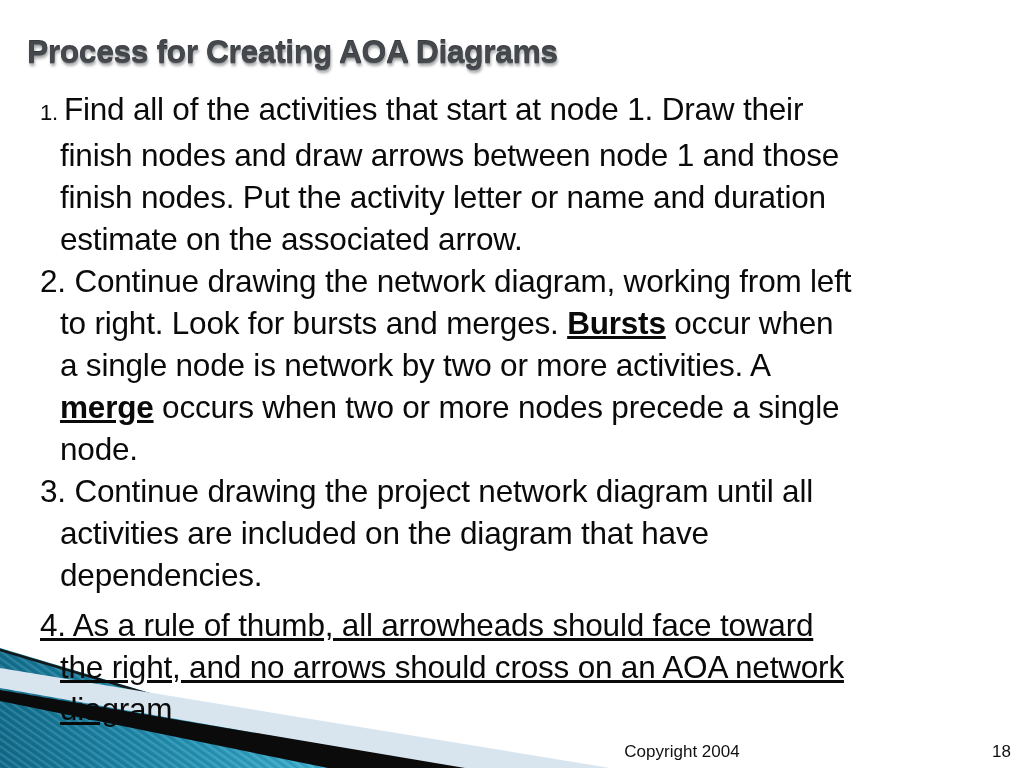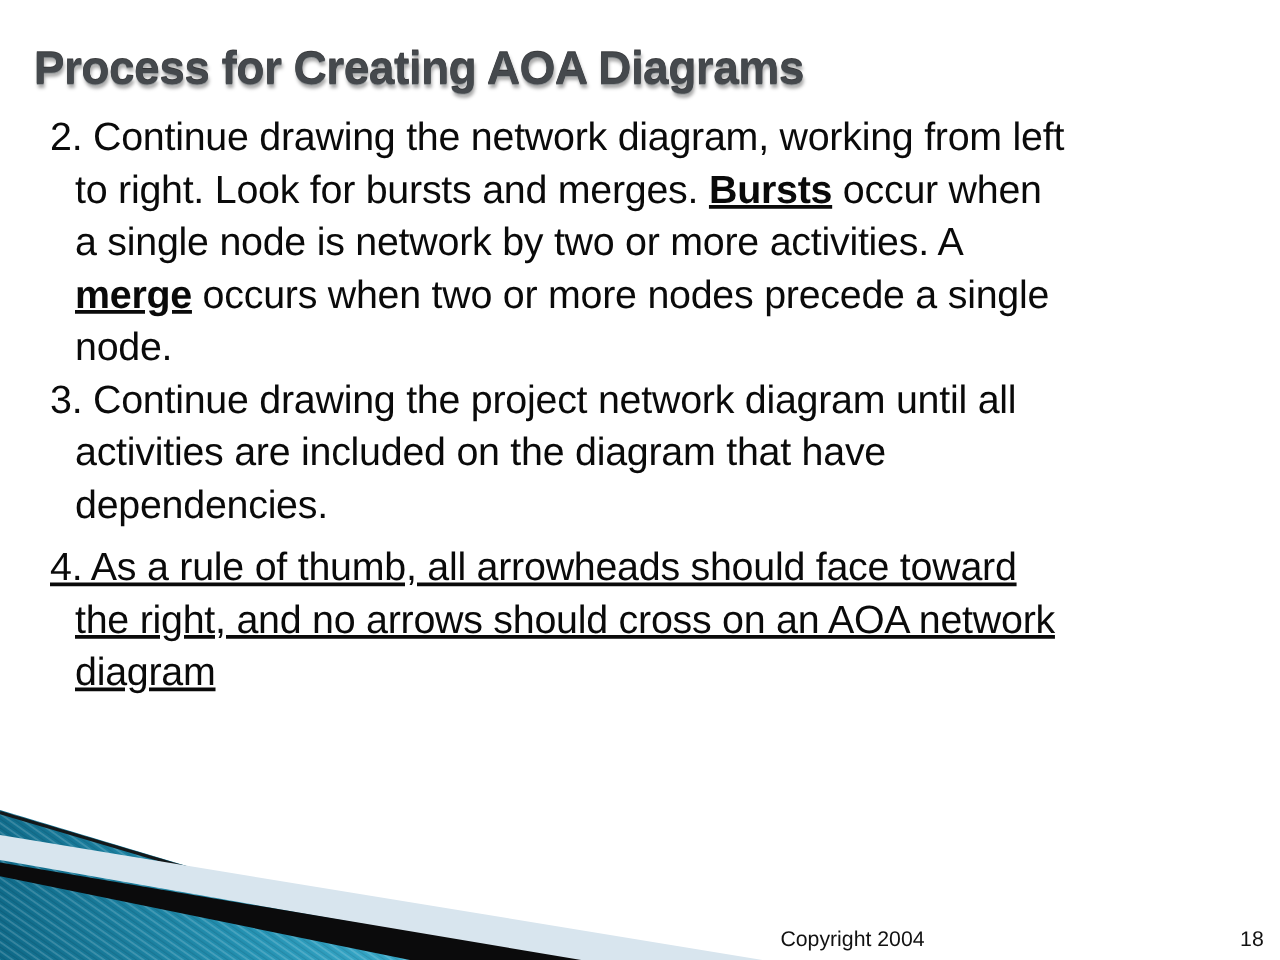--- a/index.html
+++ b/index.html
@@ -3,21 +3,21 @@
 <meta charset="utf-8">
 <style>
   html,body{margin:0;padding:0;background:#888;}
   .slide{
     position:relative;width:1024px;height:768px;background:#ffffff;
     overflow:hidden;font-family:"Liberation Sans",sans-serif;
   }
   
   .title{
     position:absolute;left:27px;top:36px;margin:0;width:985px;
-    font-size:37px;font-weight:bold;letter-spacing:-0.5px;line-height:1.05;
+    font-size:32px;font-weight:bold;letter-spacing:-0.5px;line-height:1.05;
     color:#45494d;white-space:nowrap;z-index:2;
     text-shadow:0 -1px 0 rgba(22,24,26,0.85),
                 0  1px 0 rgba(125,131,135,0.6),
                 1px 3px 3px rgba(0,0,0,0.35);
   }
   
   .body-text{
     position:absolute;left:40px;top:88px;width:972px;z-index:2;
     color:#0a0a0a;font-size:31.5px;line-height:42px;letter-spacing:-0.2px;
   }
@@ -71,20 +71,24 @@
     <polygon points="0,648 400,768 0,768" fill="url(#pinstripe)"></polygon>
 
     <line x1="0" y1="650" x2="392" y2="766" stroke-width="2.5" stroke="#14181a"></line>
 
     <polygon points="0,668 610,768 455,768 0,688" fill="#d8e5ee"></polygon>
   </svg>
 
   <h1 class="title">Process for Creating AOA Diagrams</h1>
 
   <div class="body-text">
+      <p class="body-item"><span class="small-num">1. </span><span>Find all of the activities that start at node 1. Draw their
+finish nodes and draw arrows between node 1 and those
+finish nodes. Put the activity letter or name and duration
+estimate on the associated arrow.</span></p>
       <p class="body-item"><span>2. Continue drawing the network diagram, working from left
 to right. Look for bursts and merges. </span><span class="b">Bursts</span><span> occur when
 a single node is network by two or more activities. A
 </span><span class="b">merge</span><span> occurs when two or more nodes precede a single
 node.</span></p>
       <p class="body-item"><span>3. Continue drawing the project network diagram until all
 activities are included on the diagram that have
 dependencies.</span></p>
       <p class="body-item"><span>4. As a rule of thumb, all arrowheads should face toward
 the right, and no arrows should cross on an AOA network

